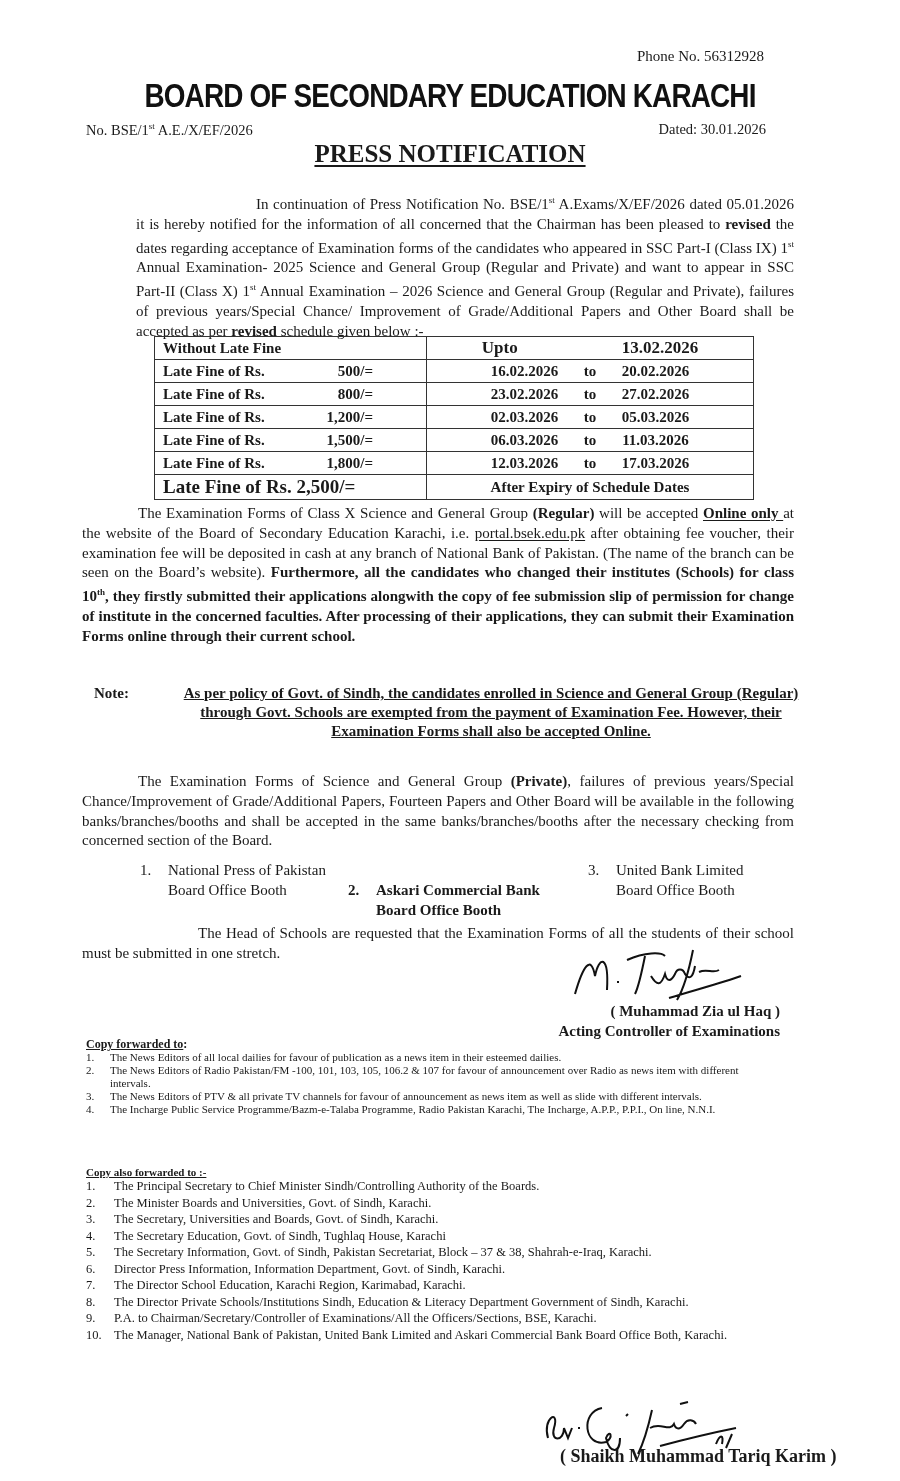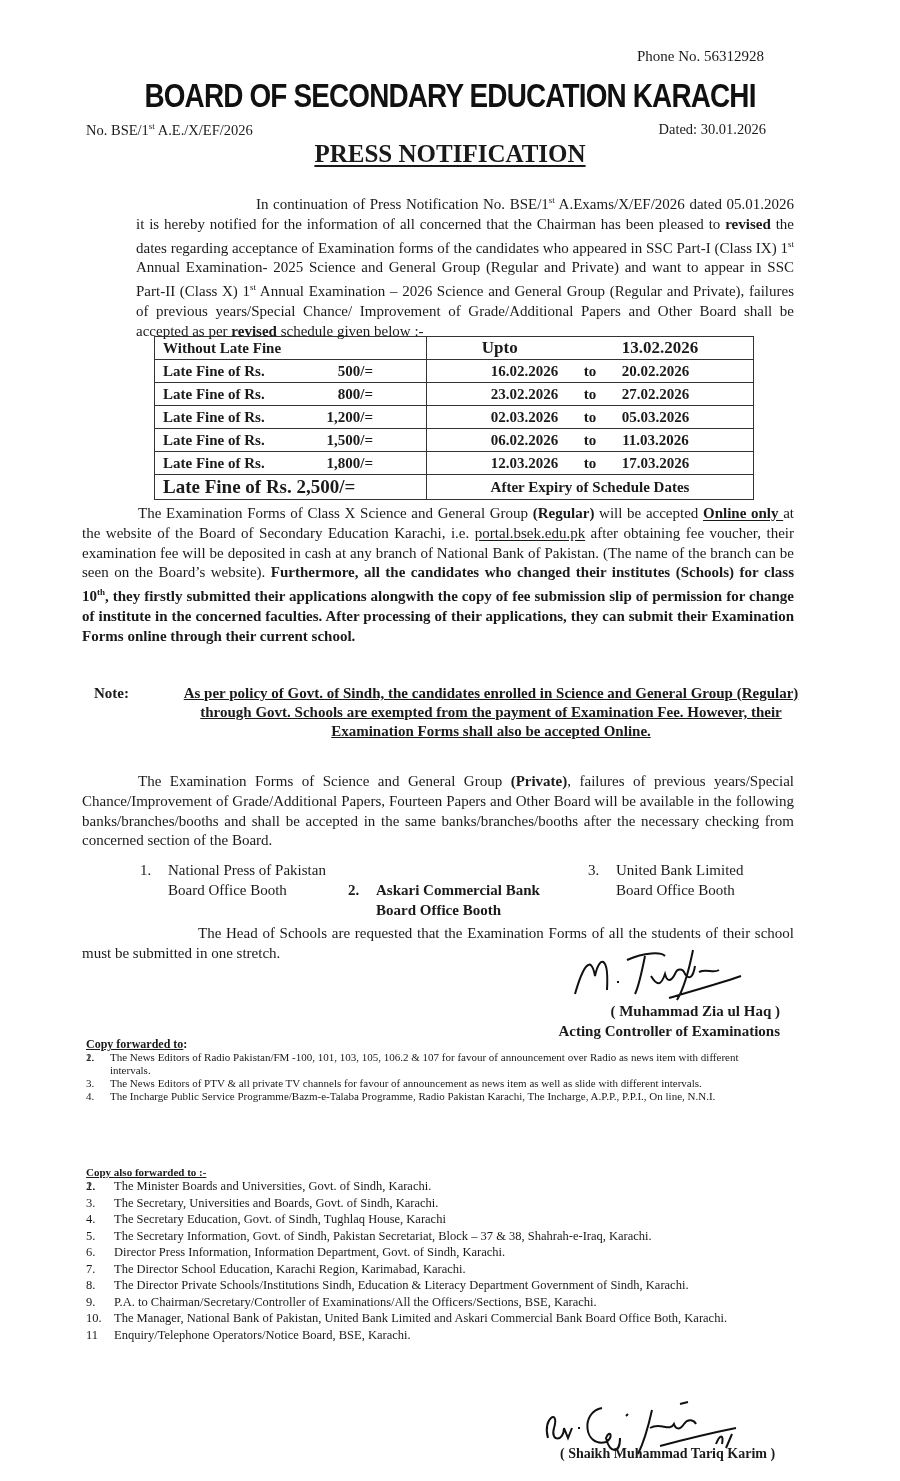--- a/index.html
+++ b/index.html
@@ -55,21 +55,21 @@
   .cf { left:86px; font-size:11px; line-height:13px; width:660px; }
   .cf h4 { margin:0; font-size:12px; font-weight:bold; text-decoration:underline; }
   .cf ol { margin:0; padding:0; list-style:none; }
   .cf li { position:relative; padding-left:24px; }
   .cf li .n { position:absolute; left:0; top:0; }
   .cf1 { top:1038px; }
   .cf2 { top:1166px; font-size:12.5px; line-height:16.5px; }
   .cf2 li { padding-left:28px; }
 
   .sig2 { top:1398px; left:540px; width:200px; height:60px; }
-  .signame2 { top:1446px; left:560px; font-size:14px; font-weight:bold; }
+  .signame2 { top:1446px; left:560px; font-size:18px; font-weight:bold; }
 </style>
 </head>
 <body>
 
 <div class="abs phone">Phone No. 56312928</div>
 <div class="abs board">BOARD OF SECONDARY EDUCATION KARACHI</div>
 <div class="abs refno"><span>No. BSE/1</span><sup style="font-size:9px">st</sup><span> A.E./X/EF/2026</span></div>
 <div class="abs dated">Dated: 30.01.2026</div>
 <div class="abs title">PRESS NOTIFICATION</div>
 
@@ -88,21 +88,21 @@
   <tr>
     <td class="l"><span class="lab">Late Fine of   Rs.</span><span class="amt">800/=</span></td>
     <td class="r"><span class="d">23.02.2026</span><span class="to">to</span><span class="d">27.02.2026</span></td>
   </tr>
   <tr>
     <td class="l"><span class="lab">Late Fine of  Rs.</span><span class="amt">1,200/=</span></td>
     <td class="r"><span class="d">02.03.2026</span><span class="to">to</span><span class="d">05.03.2026</span></td>
   </tr>
   <tr>
     <td class="l"><span class="lab">Late Fine of   Rs.</span><span class="amt">1,500/=</span></td>
-    <td class="r"><span class="d">06.02.2026</span><span class="to">to</span><span class="d">11.03.2026</span></td>
+    <td class="r"><span class="d">06.03.2026</span><span class="to">to</span><span class="d">11.03.2026</span></td>
   </tr>
   <tr>
     <td class="l"><span class="lab">Late Fine of   Rs.</span><span class="amt">1,800/=</span></td>
     <td class="r"><span class="d">12.03.2026</span><span class="to">to</span><span class="d">17.03.2026</span></td>
   </tr>
   <tr class="big">
     <td class="l">Late Fine of  Rs. 2,500/=</td>
     <td class="r">After Expiry of Schedule Dates</td>
   </tr>
 </tbody>
@@ -127,40 +127,39 @@
   <path d="M10 48 C18 20, 26 8, 30 30 C34 10, 44 8, 42 44 M52 36 l2 0 M62 14 C80 6, 96 6, 100 10 M80 10 C76 30, 72 44, 70 48 M86 30 c6 10, 10 10, 14 -2 c2 8, 6 8, 10 0 c2 -6, 8 -6, 10 0 c4 6, 8 4, 10 -8 M128 4 C124 24, 118 44, 112 54 M134 26 c8 -4, 14 2, 20 -2 M104 52 C130 44, 160 36, 176 30" fill="none" stroke="#111" stroke-width="2"></path>
 </svg>
 <div class="abs signame">
   <div>( Muhammad Zia ul Haq )</div>
   <div>Acting Controller of Examinations</div>
 </div>
 
 <div class="abs cf cf1">
   <h4><span>Copy forwarded to</span><span style="text-decoration:none;display:inline-block"> :</span></h4>
   <ol>
-    <li><span class="n">1.</span></li>
+    <li><span class="n">1.</span><span>The News Editors of all local dailies for favour of publication as a news item in their esteemed dailies.</span></li>
     <li><span class="n">2.</span><span>The News Editors of Radio Pakistan/FM -100, 101, 103, 105, 106.2 &amp; 107 for favour of   announcement over Radio as news item with different intervals.</span></li>
     <li><span class="n">3.</span><span>The News Editors of PTV &amp; all private TV channels for favour of announcement as news item as well as slide with different intervals.</span></li>
     <li><span class="n">4.</span><span>The Incharge Public Service Programme/Bazm-e-Talaba Programme, Radio Pakistan Karachi, The Incharge, A.P.P., P.P.I., On line, N.N.I.</span></li>
   </ol>
 </div>
 
 <div class="abs cf cf2">
   <h4 style="font-size:11px;line-height:12px">Copy also forwarded to :-</h4>
   <ol>
-    <li><span class="n">1.</span></li>
+    <li><span class="n">1.</span><span>The Principal Secretary to Chief Minister Sindh/Controlling Authority of the Boards.</span></li>
     <li><span class="n">2.</span><span>The Minister Boards and Universities, Govt. of Sindh, Karachi.</span></li>
     <li><span class="n">3.</span><span>The Secretary, Universities and Boards, Govt. of Sindh, Karachi.</span></li>
     <li><span class="n">4.</span><span>The Secretary Education, Govt. of Sindh, Tughlaq House, Karachi</span></li>
     <li><span class="n">5.</span><span>The Secretary Information, Govt. of Sindh, Pakistan Secretariat, Block – 37 &amp; 38, Shahrah-e-Iraq, Karachi.</span></li>
     <li><span class="n">6.</span><span>Director Press Information, Information Department, Govt. of Sindh, Karachi.</span></li>
     <li><span class="n">7.</span><span>The Director School Education, Karachi Region, Karimabad, Karachi.</span></li>
     <li><span class="n">8.</span><span>The Director Private Schools/Institutions Sindh, Education &amp; Literacy Department Government of Sindh, Karachi.</span></li>
     <li><span class="n">9.</span><span>P.A. to Chairman/Secretary/Controller of Examinations/All the Officers/Sections, BSE, Karachi.</span></li>
     <li><span class="n">10.</span><span>The Manager, National Bank of Pakistan, United Bank Limited and Askari Commercial Bank Board Office Both, Karachi.</span></li>
-    <li><span class="n">11</span><span>Enquiry/Telephone Operators/Notice Board, BSE, Karachi.</span></li>
   </ol>
 </div>
 
 <svg class="abs sig2" viewBox="0 0 200 60">
   <path d="M8 40 C2 20, 20 10, 14 30 C10 44, 24 44, 24 30 l4 10 l4 -10 M38 30 l2 0 M62 10 C40 14, 44 50, 66 44 C74 40, 70 30, 66 40 C70 56, 80 56, 80 40 M86 18 l2 -2 M112 12 C108 30, 104 44, 98 56 M110 30 c10 -6, 20 4, 24 -4 c2 6, 6 6, 10 0 c4 -6, 10 -4, 12 0 M140 6 l8 -2 M120 48 C150 40, 176 34, 196 30 M176 46 c4 -10, 8 -10, 6 0 M186 50 l6 -14" fill="none" stroke="#111" stroke-width="2"></path>
 </svg>
 <div class="abs signame2">( Shaikh Muhammad Tariq Karim )</div>
 
 </body></html>

